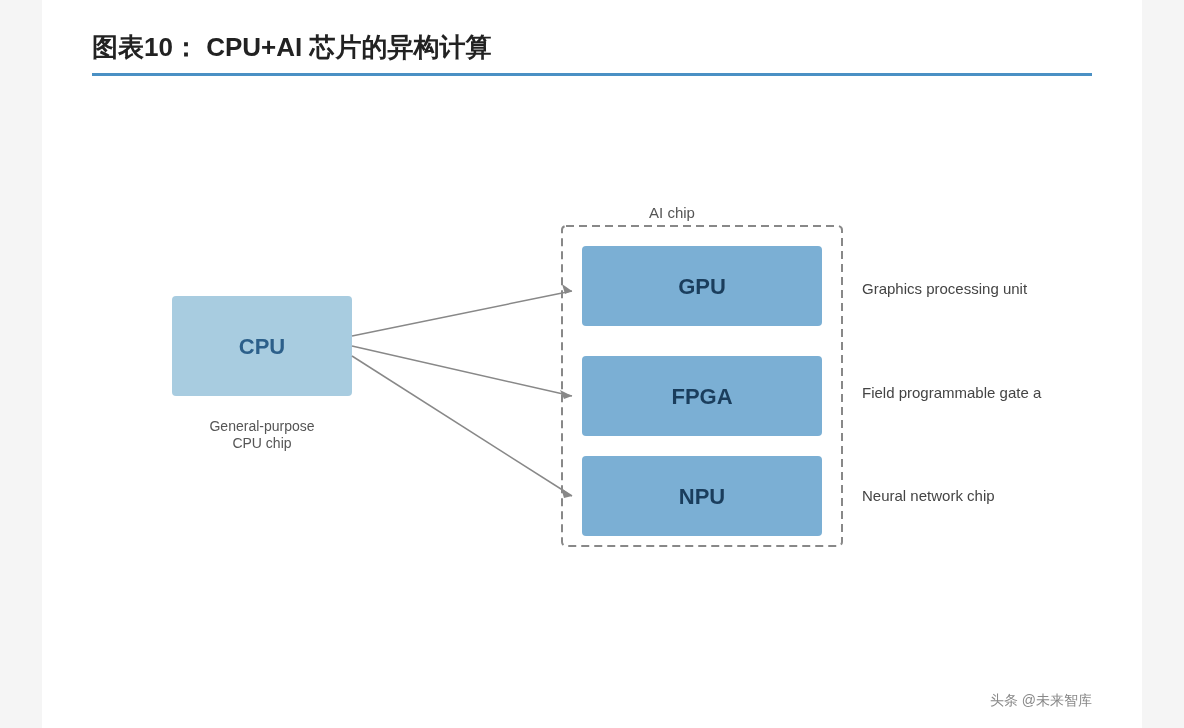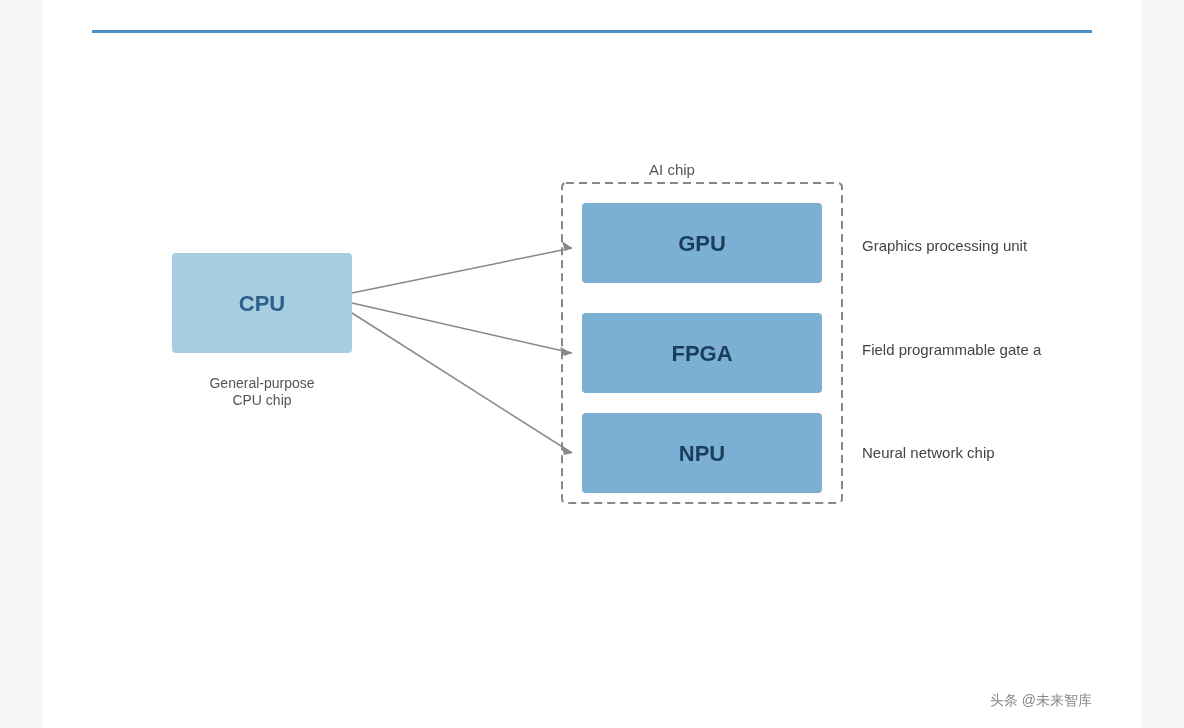--- a/index.html
+++ b/index.html
@@ -52,20 +52,23 @@
       right: 50px;
       font-size: 14px;
       color: #888;
       font-family: "Microsoft YaHei", Arial, sans-serif;
     }
   </style>
 </head>
 <body>
 
 <div class="page">
+  <div class="title-section">
+    <span class="title-text">图表10：  CPU+AI 芯片的异构计算</span>
+  </div>
   <div class="title-divider"></div>
 
   <div class="diagram-area">
     <svg class="diagram" viewBox="0 0 900 500">
 
       <rect x="30" y="170" width="180" height="100" rx="4" ry="4" fill="#a8cce0" stroke="none"></rect>
       <text x="120" y="228" text-anchor="middle" font-size="22" font-weight="bold" fill="#2c5f8a" font-family="Arial, sans-serif">CPU</text>
       <text x="120" y="305" text-anchor="middle" font-size="14" fill="#555" font-family="Arial, sans-serif">General-purpose</text>
       <text x="120" y="322" text-anchor="middle" font-size="14" fill="#555" font-family="Arial, sans-serif">CPU chip</text>
 

